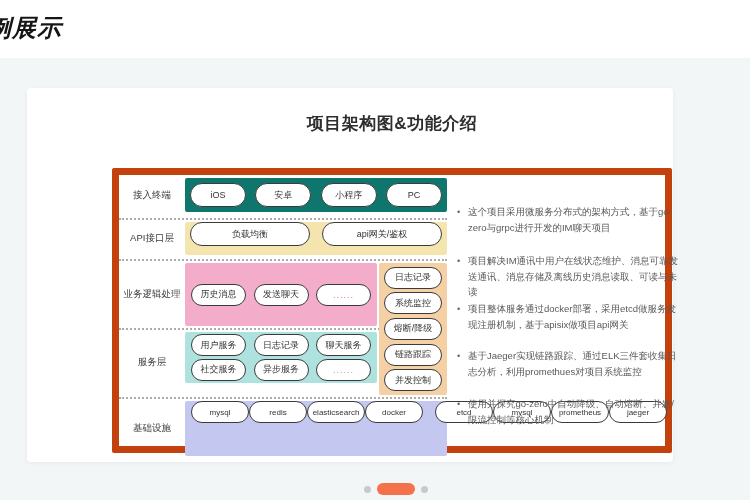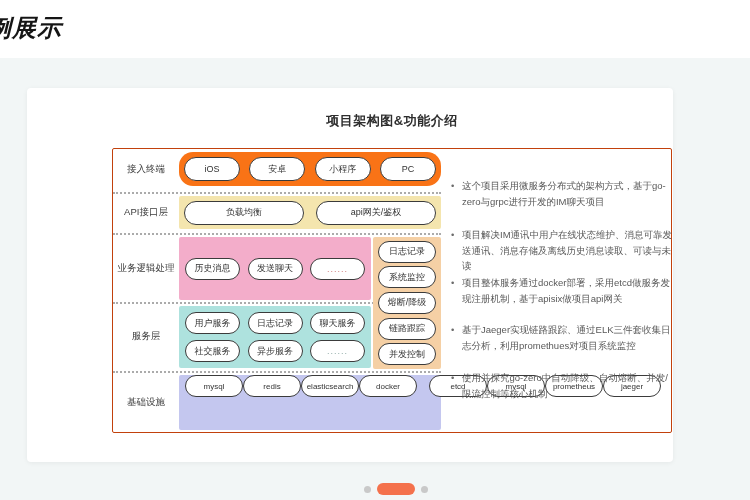--- a/index.html
+++ b/index.html
@@ -18,42 +18,42 @@
     font-size: 24px; font-weight: 800; font-style: italic;
     color: #151515; letter-spacing: 1px; white-space: nowrap;
   }
   .slide-card {
     position: absolute; left: 27px; top: 88px; width: 646px; height: 374px;
     background: #ffffff; border-radius: 4px;
     box-shadow: 0 1px 5px rgba(0,0,0,0.06);
   }
   .slide-title {
     position: absolute; left: 85px; top: 24px; width: 560px;
-    text-align: center; font-size: 13px; font-weight: bold; color: #2e2e2e;
+    text-align: center; font-size: 17px; font-weight: bold; color: #2e2e2e;
     letter-spacing: 0.5px;
   }
   .diagram {
-    position: absolute; left: 85px; top: 60px; width: 560px; height: 285px;
-    border: 1px solid #c2410c; border-radius: 2px;
+    position: absolute; left: 85px; top: 80px; width: 560px; height: 285px;
+    border: 7px solid #c2410c; border-radius: 2px;
   }
   .sep {
     position: absolute; left: 0; width: 328px; height: 0;
     border-top: 2px dotted #8f8f8f; opacity: 0.75;
   }
   .sep.s1 { top: 43px; } .sep.s2 { top: 84px; } .sep.s3 { top: 153px; } .sep.s4 { top: 222px; }
   .layer-label {
     position: absolute; left: 0; width: 66px; text-align: center;
     font-size: 9.5px; color: #3c3c3c; white-space: nowrap;
   }
   .ll1 { top: 14px; } .ll2 { top: 57px; } .ll3 { top: 113px; } .ll4 { top: 181px; font-family: Liberation Serif, serif; } .ll5 { top: 247px; }
   .band { position: absolute; border-radius: 2px; }
   .band.green  { left: 66px; top: 3px;   width: 262px; height: 34px; display: flex; align-items: center; justify-content: space-between; padding: 0 5px; }
-  .band.yellow { left: 66px; top: 47px;  width: 262px; height: 33px; display: flex; align-items: center; justify-content: space-between; padding: 0 5px; }
+  .band.yellow { left: 66px; top: 47px;  width: 262px; height: 33px; display: flex; justify-content: space-between; padding: 0 5px; }
   .band.pink   { left: 66px; top: 88px;  width: 192px; height: 63px; display: flex; flex-direction: column; justify-content: space-evenly; }
-  .band.cyan   { left: 66px; top: 157px; width: 192px; height: 62px; display: flex; flex-direction: column; justify-content: space-evenly; }
+  .band.cyan   { left: 66px; top: 157px; width: 192px; height: 51px; display: flex; flex-direction: column; justify-content: space-evenly; }
   .band.purple { left: 66px; top: 226px; width: 262px; height: 55px; display: flex; flex-direction: row; justify-content: space-evenly; }
   .band.peach  { left: 260px; top: 88px; width: 68px;  height: 132px; display: flex; flex-direction: column; align-items: center; justify-content: space-evenly; }
   .prow { display: flex; justify-content: space-between; padding: 0 6px; }
   .pill {
     background: #ffffff; border: 1.5px solid #3b3b3b; border-radius: 999px;
     display: flex; align-items: center; justify-content: center;
     font-size: 9px; color: #333333; white-space: nowrap; padding: 0 2px;
   }
   .pill.h24 { height: 24px; } .pill.h22 { height: 22px; }
   .pill.w56 { width: 56px; } .pill.w120 { width: 120px; }
@@ -91,21 +91,21 @@
     <div class="sep s2"></div>
     <div class="sep s3"></div>
     <div class="sep s4"></div>
 
     <div class="layer-label ll1">接入终端</div>
     <div class="layer-label ll2">API接口层</div>
     <div class="layer-label ll3">业务逻辑处理</div>
     <div class="layer-label ll4">服务层</div>
     <div class="layer-label ll5">基础设施</div>
 
-    <div class="band green" style="background: #f97316; border-radius: 14px;">
+    <div class="band green" style="background: #0f766e;">
       <div class="pill h24 w56">iOS</div>
       <div class="pill h24 w56">安卓</div>
       <div class="pill h24 w56">小程序</div>
       <div class="pill h24 w56">PC</div>
     </div>
 
     <div class="band yellow" style="background: rgb(244, 229, 174);">
       <div class="pill h24 w120">负载均衡</div>
       <div class="pill h24 w120">api网关/鉴权</div>
     </div>

